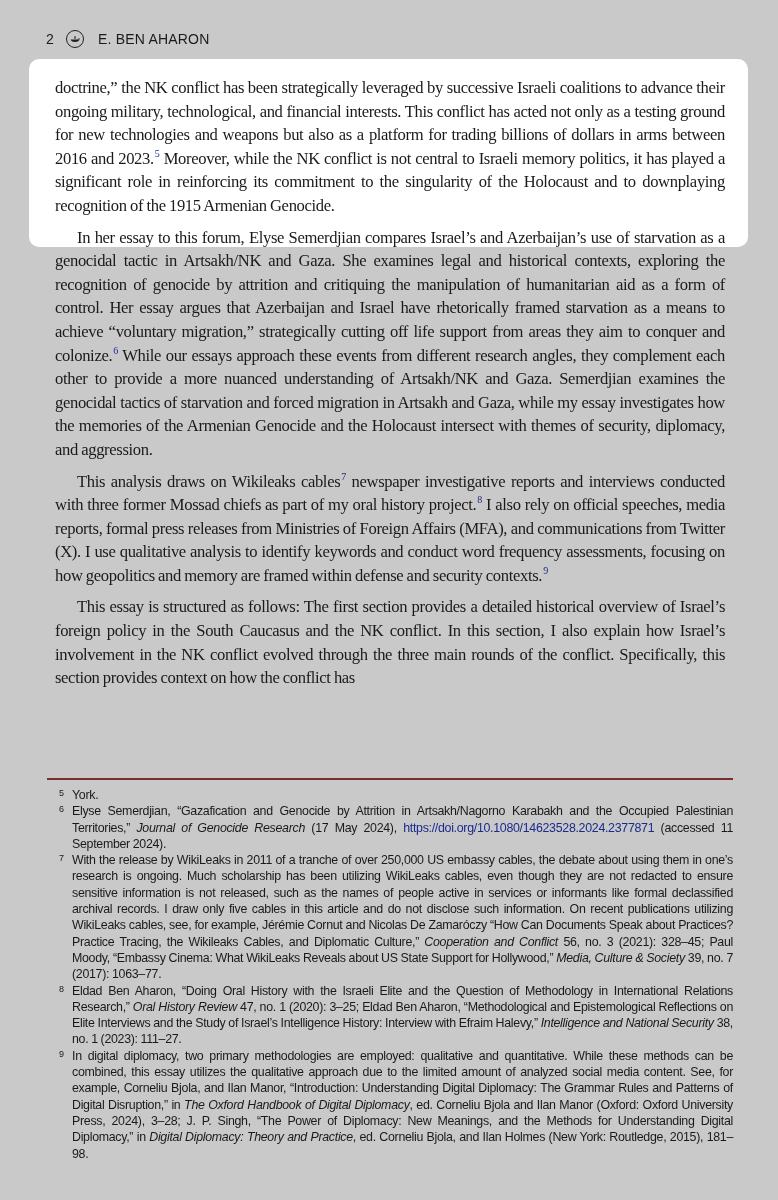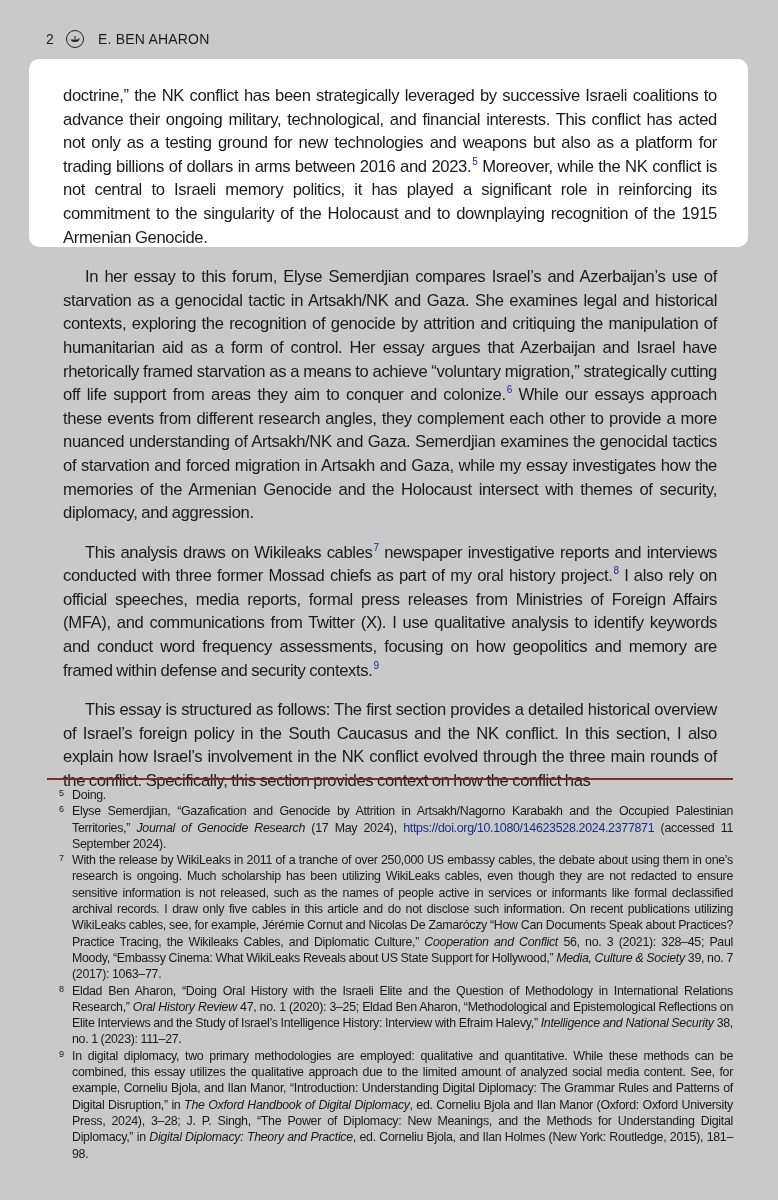--- a/index.html
+++ b/index.html
@@ -27,21 +27,21 @@
     position: absolute; left: 29px; top: 59px; width: 719px; height: 188px;
     background: #ffffff; border-radius: 10px;
   }
   .body-text {
     position: absolute; left: 47px; top: 68px; width: 686px;
     font-size: 16.6px; line-height: 23.6px;
     text-align: justify;
     letter-spacing: -0.35px;
     word-spacing: -0.5px;
   }
-  .body-text p { margin: 16px; text-indent: 22px; }
+  .body-text p { margin: 8px; text-indent: 22px; font-family: Liberation Serif, serif; }
   .body-text p.first { text-indent: 0; }
   sup.fn {
     color: #1a2a8c; font-size: 10px; line-height: 0; vertical-align: 7px; margin-left: 1px;
   }
   .divider {
     position: absolute; left: 47px; top: 778px; width: 686px; height: 2px;
     background: #7a2e32;
   }
   .footnotes {
     position: absolute; left: 47px; top: 787px; width: 686px;
@@ -77,21 +77,21 @@
   <p class="first"><span>doctrine,” the NK conflict has been strategically leveraged by successive Israeli coalitions to advance their ongoing military, technological, and financial interests. This conflict has acted not only as a testing ground for new technologies and weapons but also as a platform for trading billions of dollars in arms between 2016 and 2023.</span><sup class="fn">5</sup><span> Moreover, while the NK conflict is not central to Israeli memory politics, it has played a significant role in reinforcing its commitment to the singularity of the Holocaust and to downplaying recognition of the 1915 Armenian Genocide.</span></p>
   <p><span>In her essay to this forum, Elyse Semerdjian compares Israel’s and Azerbaijan’s use of starvation as a genocidal tactic in Artsakh/NK and Gaza. She examines legal and historical contexts, exploring the recognition of genocide by attrition and critiquing the manipu­lation of humanitarian aid as a form of control. Her essay argues that Azerbaijan and Israel have rhetorically framed starvation as a means to achieve “voluntary migration,” strategically cutting off life support from areas they aim to conquer and colonize.</span><sup class="fn">6</sup><span> While our essays approach these events from different research angles, they complement each other to provide a more nuanced understanding of Artsakh/NK and Gaza. Semerd­jian examines the genocidal tactics of starvation and forced migration in Artsakh and Gaza, while my essay investigates how the memories of the Armenian Genocide and the Holocaust intersect with themes of security, diplomacy, and aggression.</span></p>
   <p><span>This analysis draws on Wikileaks cables</span><sup class="fn">7</sup><span> newspaper investigative reports and inter­views conducted with three former Mossad chiefs as part of my oral history project.</span><sup class="fn">8</sup><span> I also rely on official speeches, media reports, formal press releases from Ministries of Foreign Affairs (MFA), and communications from Twitter (X). I use qualitative analysis to identify keywords and conduct word frequency assessments, focusing on how geopolitics and memory are framed within defense and security contexts.</span><sup class="fn">9</sup></p>
   <p><span>This essay is structured as follows: The first section provides a detailed historical over­view of Israel’s foreign policy in the South Caucasus and the NK conflict. In this section, I also explain how Israel’s involvement in the NK conflict evolved through the three main rounds of the conflict. Specifically, this section provides context on how the conflict has</span></p>
 </div>
 
 <div class="divider"></div>
 
 <div class="footnotes">
   <p class="fn-item">
-    <span class="num">5</span><span>Doing.</span>
+    <span class="num">5</span><span>York.</span>
   </p>
   <p class="fn-item">
     <span class="num">6</span><span>Elyse Semerdjian, “Gazafication and Genocide by Attrition in Artsakh/Nagorno Karabakh and the Occupied Palesti­nian Territories,” </span><em>Journal of Genocide Research</em><span> (17 May 2024), </span><a>https://doi.org/10.1080/14623528.2024.2377871</a><span> (accessed 11 September 2024).</span>
   </p>
   <p class="fn-item">
     <span class="num">7</span><span>With the release by WikiLeaks in 2011 of a tranche of over 250,000 US embassy cables, the debate about using them in one’s research is ongoing. Much scholarship has been utilizing WikiLeaks cables, even though they are not redacted to ensure sensitive information is not released, such as the names of people active in services or informants like formal declassified archival records. I draw only five cables in this article and do not disclose such information. On recent publications utilizing WikiLeaks cables, see, for example, Jérémie Cornut and Nicolas De Zamaróczy “How Can Documents Speak about Practices? Practice Tracing, the Wikileaks Cables, and Diplomatic Culture,” </span><em>Cooperation and Conflict</em><span> 56, no. 3 (2021): 328–45; Paul Moody, “Embassy Cinema: What WikiLeaks Reveals about US State Support for Hollywood,” </span><em>Media, Culture &amp; Society</em><span> 39, no. 7 (2017): 1063–77.</span>
   </p>
   <p class="fn-item">
     <span class="num">8</span><span>Eldad Ben Aharon, “Doing Oral History with the Israeli Elite and the Question of Methodology in International Relations Research,” </span><em>Oral History Review</em><span> 47, no. 1 (2020): 3–25; Eldad Ben Aharon, “Methodological and Epistemo­logical Reflections on Elite Interviews and the Study of Israel’s Intelligence History: Interview with Efraim Halevy,” </span><em>Intelligence and National Security</em><span> 38, no. 1 (2023): 111–27.</span>
   </p>

